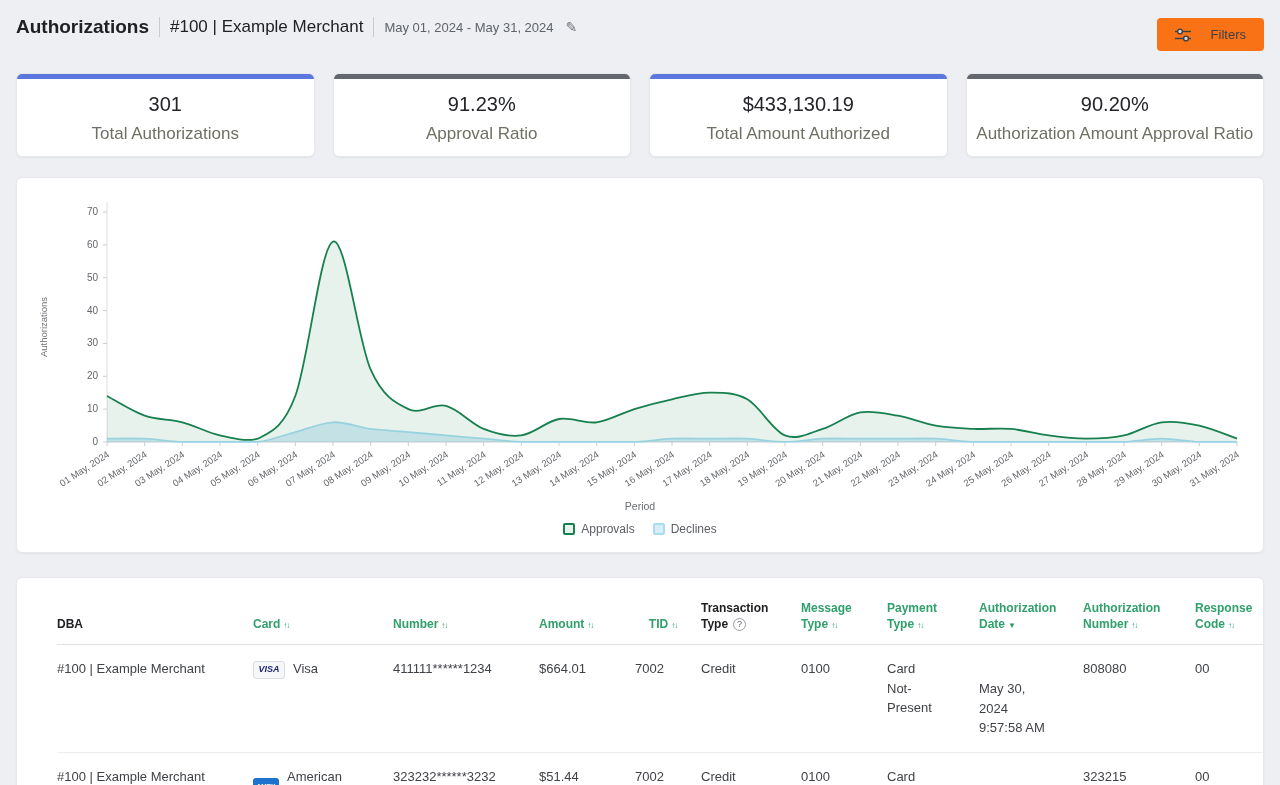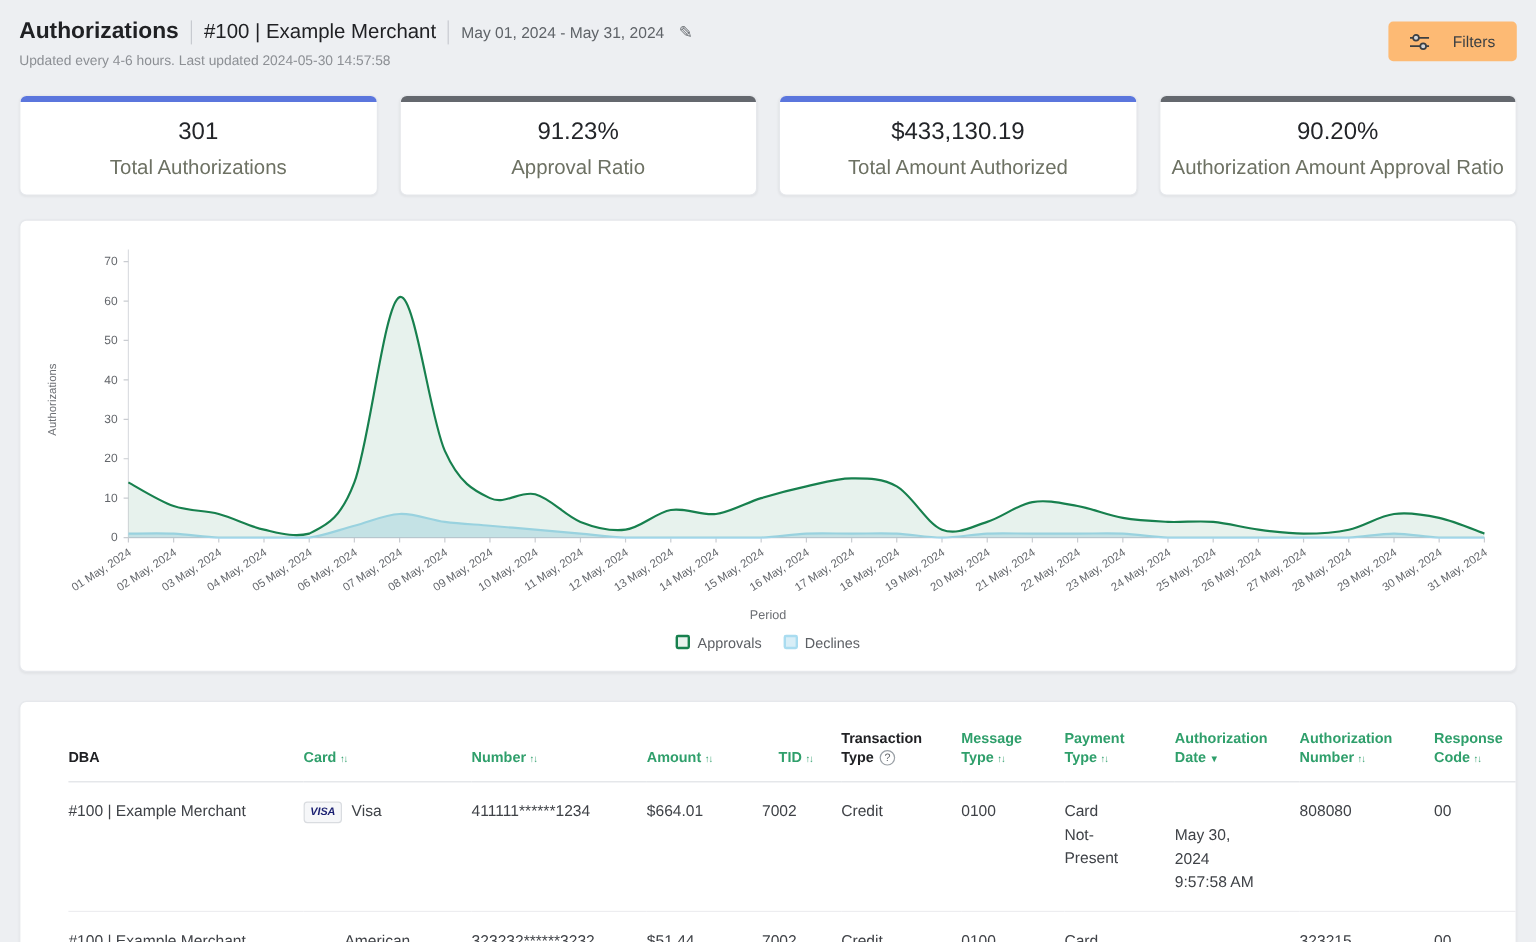--- a/index.html
+++ b/index.html
@@ -15,21 +15,21 @@
   .header-row { display:flex; justify-content:space-between; align-items:flex-start; }
   .title-line { display:flex; align-items:center; gap:10px; }
   .page-title { font-size:19px; font-weight:600; color:#202124; }
   .vbar { width:1px; height:20px; background:#c7cad0; display:inline-block; }
   .merchant { font-size:17px; font-weight:400; color:#202124; }
   .date-range { font-size:13px; color:#5f6368; }
   .edit-icon { font-size:14px; color:#6a6e73; cursor:pointer; margin-left:2px; }
   .subtitle { font-size:11.5px; color:#8c8f94; margin-top:7px; }
   .filters-btn {
     display:flex; align-items:center; gap:20px;
-    background:#fdba74; border:none; border-radius:4px;
+    background:#f97316; border:none; border-radius:4px;
     padding:9px 18px; font-size:13px; color:#3c4043;
     font-family:"Liberation Sans", sans-serif; cursor:pointer; margin-top:2px;
   }
 
   
   .stats-row { display:flex; gap:18px; margin-top:22px; }
   .stat-card {
     flex:1; background:#fff; border-radius:6px; overflow:hidden;
     border:1px solid #e6e8ec; box-shadow:0 1px 2px rgba(0,0,0,.05);
     height:84px; display:flex; flex-direction:column; align-items:center;
@@ -42,21 +42,21 @@
   .chart-card {
     background:#fff; border-radius:6px; border:1px solid #e6e8ec;
     box-shadow:0 1px 2px rgba(0,0,0,.05);
     margin-top:20px; padding:16px 16px 10px 16px;
   }
   .ytick { font-size:10px; fill:#63666b; text-anchor:end; }
   .xtick { font-size:9.5px; fill:#63666b; text-anchor:end; }
   .ylab  { font-size:9.5px; fill:#6c6f74; text-anchor:middle; }
   .period-label { text-align:center; font-size:10.5px; color:#6b6e73; margin-top:0px; }
   .legend { display:flex; justify-content:center; gap:18px; margin-top:10px; padding-bottom:6px; }
-  .legend-item { display:flex; align-items:flex-start; gap:6px; font-size:12px; color:#5d6065; cursor:pointer; }
+  .legend-item { display:flex; align-items:center; gap:6px; font-size:12px; color:#5d6065; cursor:pointer; }
   .swatch { width:12px; height:12px; border-radius:2px; display:inline-block; }
 
   
   .table-card {
     background:#fff; border-radius:6px; border:1px solid #e6e8ec;
     box-shadow:0 1px 2px rgba(0,0,0,.05);
     margin-top:24px; padding:22px 0 0 40px;
     overflow:hidden; height:240px;
   }
   table { border-collapse:collapse; table-layout:fixed; width:1234px; }
@@ -96,21 +96,20 @@
   <div class="header-row">
     <div>
       <div class="title-line">
         <span class="page-title">Authorizations</span>
         <span class="vbar"></span>
         <span class="merchant">#100 | Example Merchant</span>
         <span class="vbar"></span>
         <span class="date-range">May 01, 2024 - May 31, 2024</span>
         <span class="edit-icon">✎</span>
       </div>
-      <div class="subtitle">Updated every 4-6 hours. Last updated 2024-05-30 14:57:58</div>
     </div>
     <button class="filters-btn">
       <span style="display:inline-flex;">
         <svg width="16" height="14" viewBox="0 0 16 14">
           <line x1="0" y1="3.5" x2="16" y2="3.5" stroke="#3c4043" stroke-width="1.4"></line>
           <circle cx="5" cy="3.5" r="2.4" fill="#d2d5da" stroke="#3c4043" stroke-width="1.4"></circle>
           <line x1="0" y1="10.5" x2="16" y2="10.5" stroke="#3c4043" stroke-width="1.4"></line>
           <circle cx="11" cy="10.5" r="2.4" fill="#d2d5da" stroke="#3c4043" stroke-width="1.4"></circle>
         </svg>
       </span>

